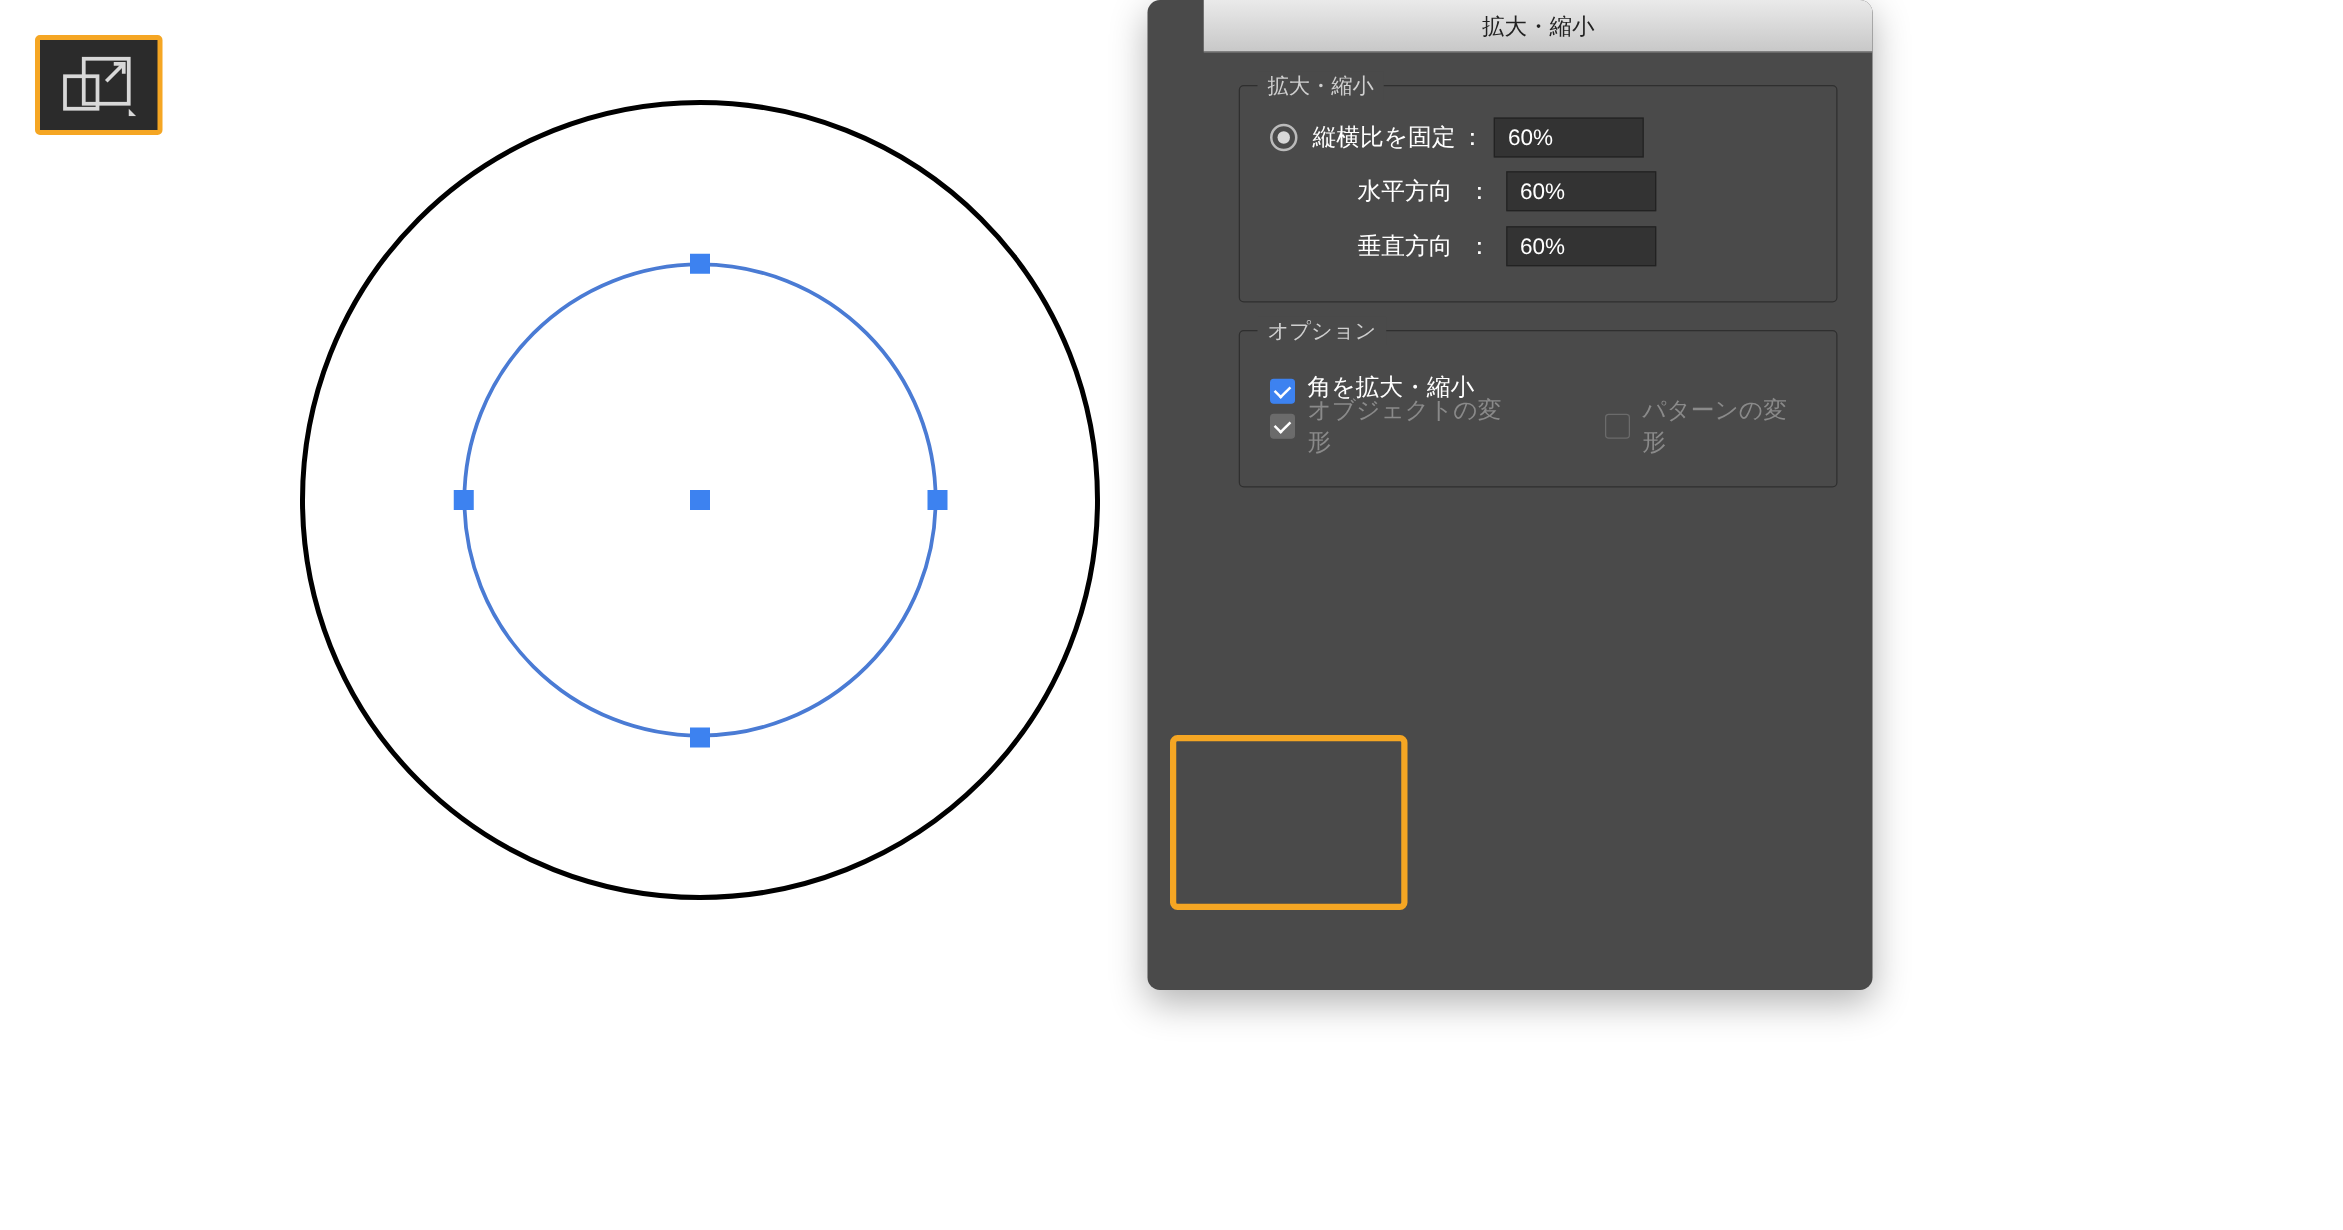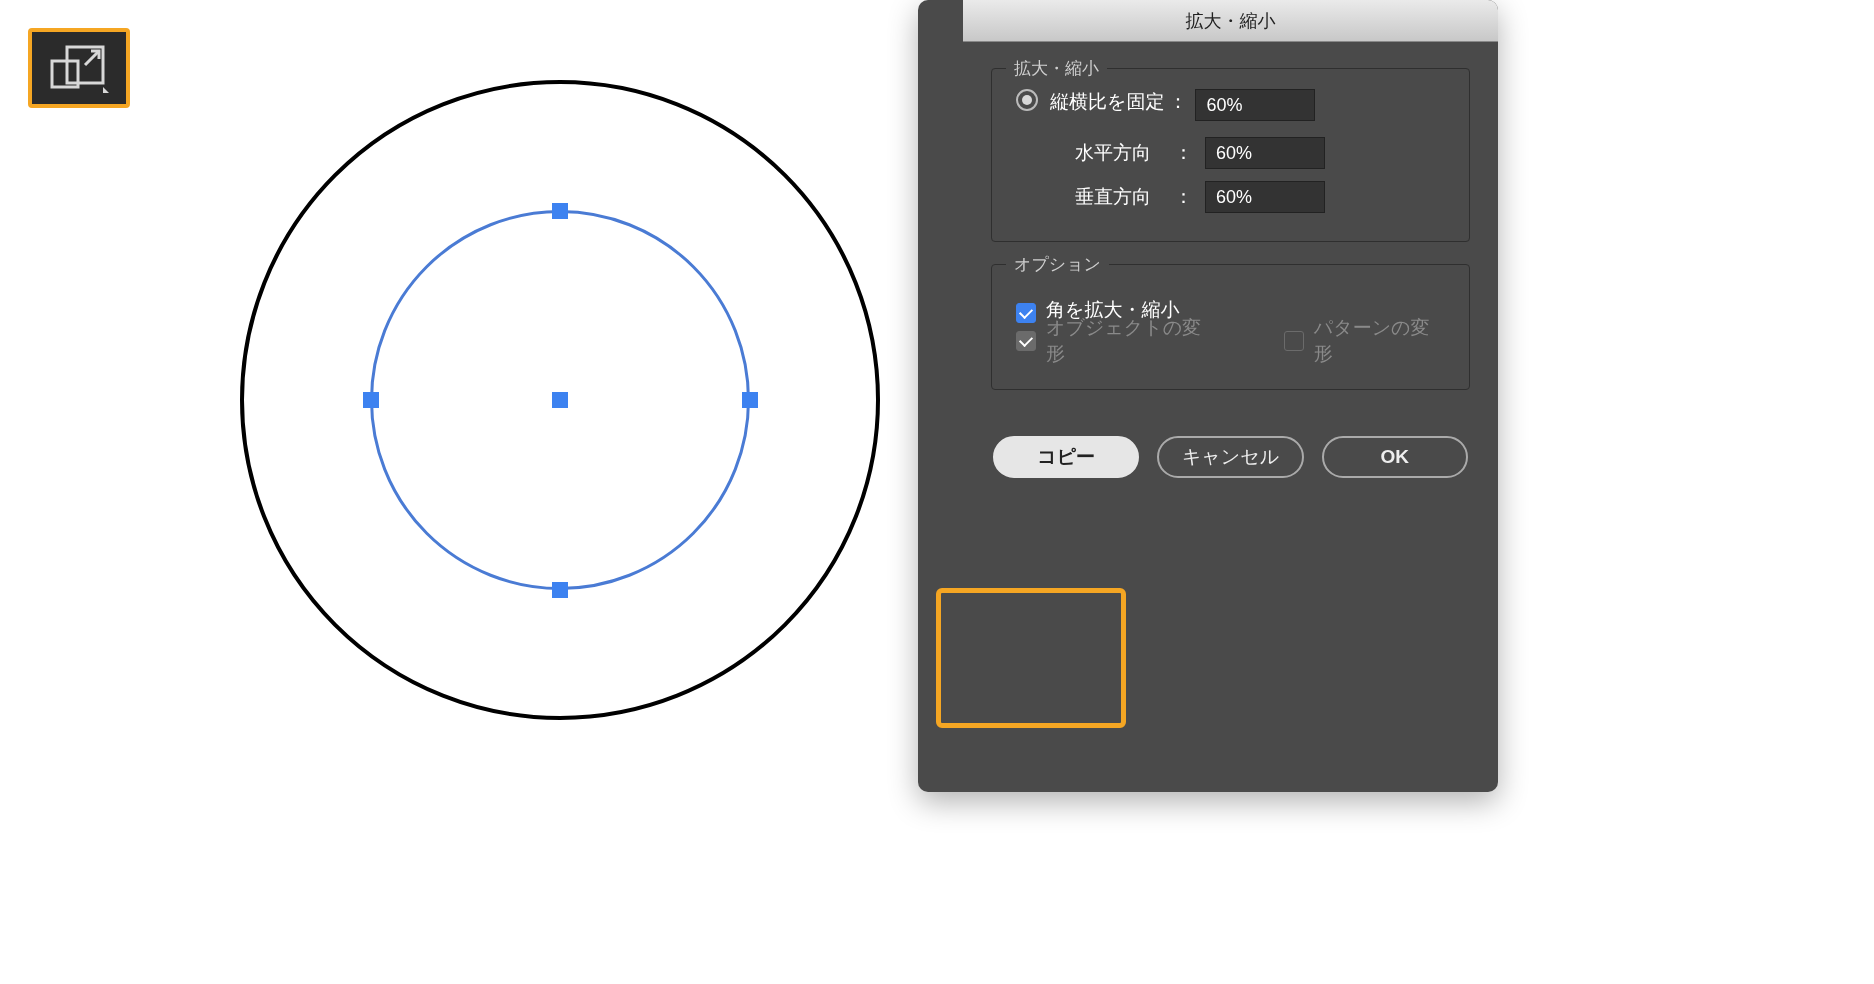--- a/index.html
+++ b/index.html
@@ -68,21 +68,21 @@
     margin-bottom: 22px;
     position: relative;
     background: #4a4a4a;
   }
   .section-label {
     position: absolute; top: -12px; left: 14px;
     background: #4a4a4a; padding: 0 8px;
     font-size: 17px; color: #cfcfcf;
   }
   .radio-row {
-    display: flex; height: 42px;
+    display: flex; align-items: center; height: 42px;
     font-size: 19px; font-weight: 500; color: #fff;
   }
   .radio-row + .radio-row { margin-top: 4px; }
   .radio {
     width: 22px; height: 22px; border-radius: 50%;
     border: 2px solid #bbb; margin-right: 12px;
     display: inline-flex; align-items: center; justify-content: center;
     flex-shrink: 0;
   }
   .radio.selected::after {
@@ -94,21 +94,21 @@
   .field {
     width: 120px; height: 32px;
     background: #333; border: 1px solid #222;
     color: #fff; padding: 2px 10px; font-size: 18px;
     display: inline-flex; align-items: center;
   }
   .sub-row {
     display: flex; align-items: center; height: 44px;
     padding-left: 48px; font-size: 19px; color: #fff;
   }
-  .sub-row .sub-label { width: 98px; text-align: center; font-weight: 500; }
+  .sub-row .sub-label { width: 98px; text-align: right; font-weight: 500; }
   .sub-row .colon { margin: 0 12px; }
 
   .check-row {
     display: flex; align-items: flex-end; height: 38px;
     font-size: 19px; color: #fff; font-weight: 500;
   }
   .check-row.disabled { color: #8a8a8a; }
   .check-row + .check-row { margin-top: 6px; }
   .inline-group { display: flex; gap: 26px; }
   .chk {
@@ -222,21 +222,16 @@
           <span>オブジェクトの変形</span>
         </div>
         <div style="display:flex;align-items:center;margin-left:42px;">
           <span class="chk disabled"></span>
           <span>パターンの変形</span>
         </div>
       </div>
     </div>
 
 
-    <div class="button-row">
-      <div class="btn copy">コピー</div>
-      <div class="btn">キャンセル</div>
-      <div class="btn ok">OK</div>
-    </div>
 
     <div class="highlight-box"></div>
   </div>
 </div>
 
 </body></html>

